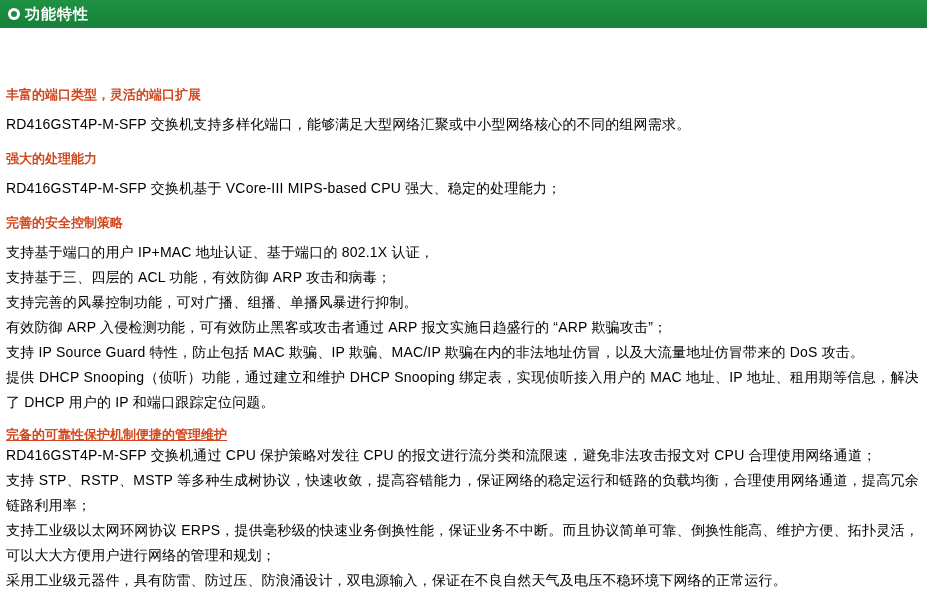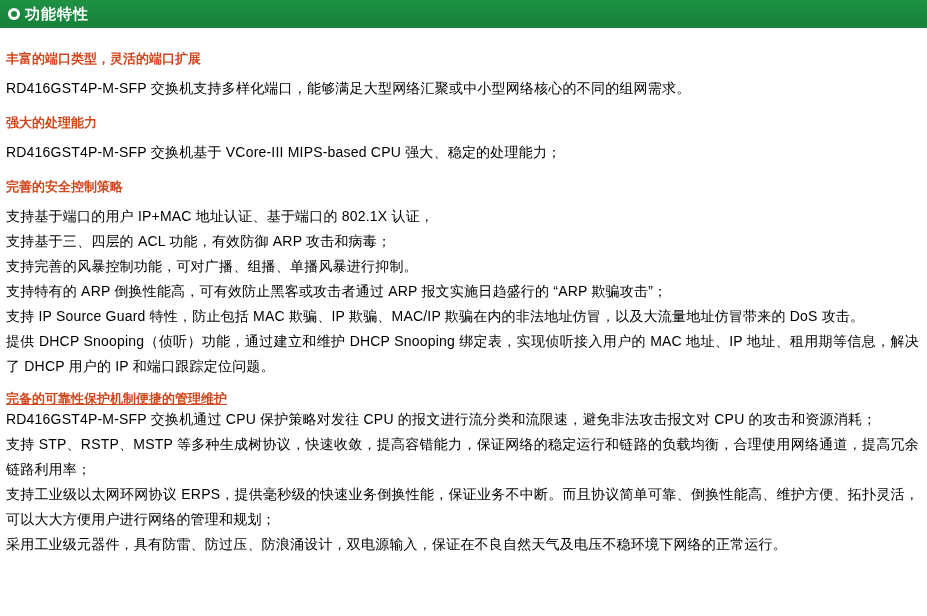--- a/index.html
+++ b/index.html
@@ -79,21 +79,21 @@
     line-height: 25px;
     margin: 0;
     color: #000000;
     text-align: justify;
     letter-spacing: 0.2px;
   }
   .para.just {
     text-align: justify;
     text-justify: inter-ideograph;
   }
-  .s1 { margin-bottom: 13px; }
+  .s1 { margin-bottom: 13px; margin-top: 36px; }
   .s2 { margin-bottom: 13px; }
   .s3 { margin-bottom: 11px; margin-top: 8px; }
 </style>
 </head>
 <body>
 
 <div class="page">
 
   <div class="header-bar">
     <span class="header-bullet"></span>
@@ -110,27 +110,27 @@
     <div class="section s2">
       <div class="sec-title">强大的处理能力</div>
       <p class="para">RD416GST4P-M-SFP 交换机基于 VCore-III MIPS-based CPU 强大、稳定的处理能力；</p>
     </div>
 
     <div class="section s3">
       <div class="sec-title">完善的安全控制策略</div>
       <p class="para">支持基于端口的用户 IP+MAC 地址认证、基于端口的 802.1X 认证，</p>
       <p class="para">支持基于三、四层的 ACL 功能，有效防御 ARP 攻击和病毒；</p>
       <p class="para">支持完善的风暴控制功能，可对广播、组播、单播风暴进行抑制。</p>
-      <p class="para">支持特有的 ARP 倒换性能高，可有效防止黑客或攻击者通过 ARP 报文实施日趋盛行的 “ARP 欺骗攻击”；</p>
+      <p class="para">有效防御 ARP 入侵检测功能，可有效防止黑客或攻击者通过 ARP 报文实施日趋盛行的 “ARP 欺骗攻击”；</p>
       <p class="para">支持 IP Source Guard 特性，防止包括 MAC 欺骗、IP 欺骗、MAC/IP 欺骗在内的非法地址仿冒，以及大流量地址仿冒带来的 DoS 攻击。</p>
       <p class="para just">提供 DHCP Snooping（侦听）功能，通过建立和维护 DHCP Snooping 绑定表，实现侦听接入用户的 MAC 地址、IP 地址、租用期等信息，解决了 DHCP 用户的 IP 和端口跟踪定位问题。</p>
     </div>
 
     <div class="section">
       <div class="sec-title tight">完备的可靠性保护机制便捷的管理维护</div>
-      <p class="para">RD416GST4P-M-SFP 交换机通过 CPU 保护策略对发往 CPU 的报文进行流分类和流限速，避免非法攻击报文对 CPU 的攻击和资源消耗；</p>
+      <p class="para">RD416GST4P-M-SFP 交换机通过 CPU 保护策略对发往 CPU 的报文进行流分类和流限速，避免非法攻击报文对 CPU 合理使用网络通道；</p>
       <p class="para just">支持 STP、RSTP、MSTP 等多种生成树协议，快速收敛，提高容错能力，保证网络的稳定运行和链路的负载均衡，合理使用网络通道，提高冗余链路利用率；</p>
       <p class="para just">支持工业级以太网环网协议 ERPS，提供毫秒级的快速业务倒换性能，保证业务不中断。而且协议简单可靠、倒换性能高、维护方便、拓扑灵活，可以大大方便用户进行网络的管理和规划；</p>
       <p class="para">采用工业级元器件，具有防雷、防过压、防浪涌设计，双电源输入，保证在不良自然天气及电压不稳环境下网络的正常运行。</p>
     </div>
 
   </div>
 </div>
 
 </body></html>

